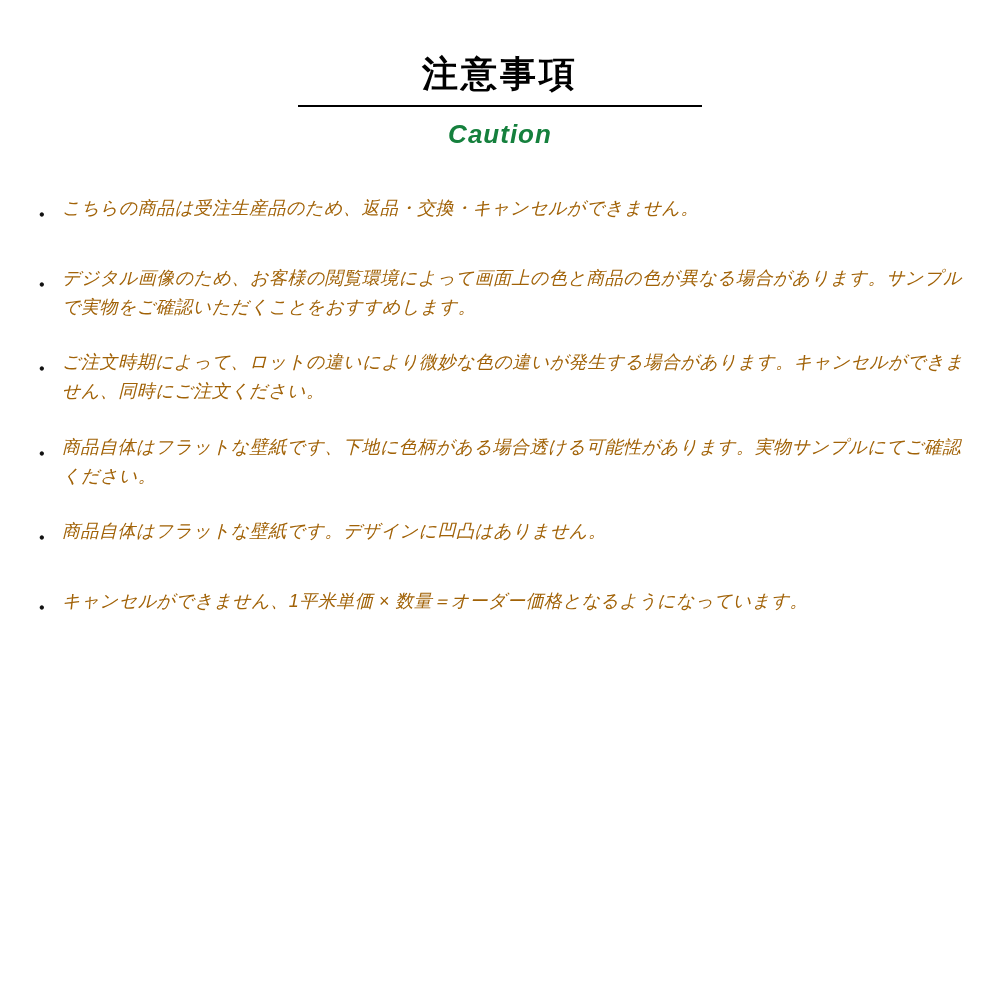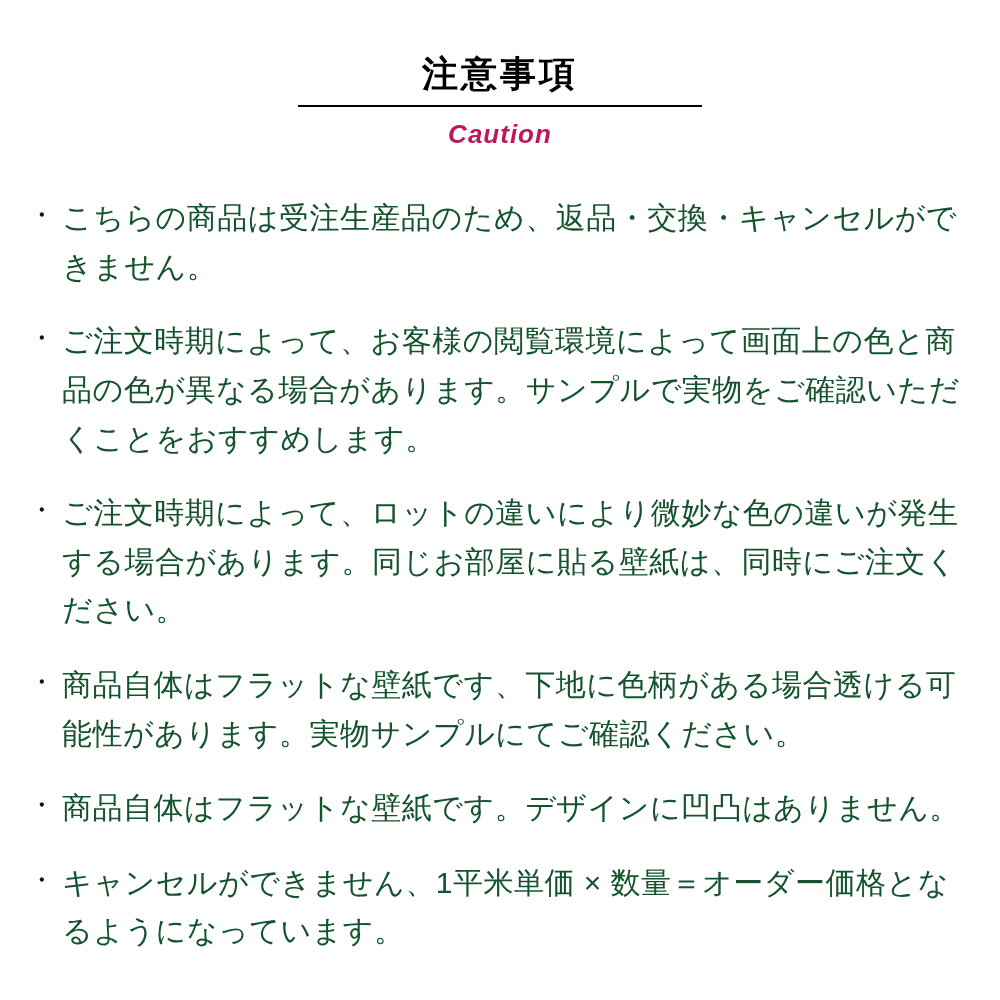--- a/index.html
+++ b/index.html
@@ -37,21 +37,21 @@
     height: 2px;
     background: #000000;
     margin: 0 auto 12px auto;
   }
   .title-en {
     font-size: 26px;
     font-style: italic;
     font-weight: 700;
     letter-spacing: 1px;
     margin: 0;
-    color: #be185d;
+    color: #15803d;
   }
   .notes {
     margin: 44px 0 0 0;
     padding: 0;
     list-style: none;
   }
   .note {
     display: flex;
     align-items: flex-start;
     margin-bottom: 26px;
@@ -59,25 +59,26 @@
   .bullet {
     flex: 0 0 auto;
     width: 34px;
     font-size: 27px;
     line-height: 1.62;
     text-align: left;
     color: #111111;
   }
   .note-text {
     flex: 1 1 auto;
-    font-size: 30px;
+    font-size: 18px;
     line-height: 1.62;
     letter-spacing: 0.5px;
-    color: #14532d;
+    color: #a16207;
     text-align: left;
+    font-style: italic;
   }
 </style>
 </head>
 <body>
 
 <div class="page">
 
   <div class="header">
     <h1 class="title-ja">注意事項</h1>
     <div class="rule"></div>
@@ -86,26 +87,26 @@
 
   <ul class="notes">
 
     <li class="note">
       <span class="bullet">・</span>
       <span class="note-text">こちらの商品は受注生産品のため、返品・交換・キャンセルができません。</span>
     </li>
 
     <li class="note">
       <span class="bullet">・</span>
-      <span class="note-text">ご注文時期によって、お客様の閲覧環境によって画面上の色と商品の色が異なる場合があります。サンプルで実物をご確認いただくことをおすすめします。</span>
+      <span class="note-text">デジタル画像のため、お客様の閲覧環境によって画面上の色と商品の色が異なる場合があります。サンプルで実物をご確認いただくことをおすすめします。</span>
     </li>
 
     <li class="note">
       <span class="bullet">・</span>
-      <span class="note-text">ご注文時期によって、ロットの違いにより微妙な色の違いが発生する場合があります。同じお部屋に貼る壁紙は、同時にご注文ください。</span>
+      <span class="note-text">ご注文時期によって、ロットの違いにより微妙な色の違いが発生する場合があります。キャンセルができません、同時にご注文ください。</span>
     </li>
 
     <li class="note">
       <span class="bullet">・</span>
       <span class="note-text">商品自体はフラットな壁紙です、下地に色柄がある場合透ける可能性があります。実物サンプルにてご確認ください。</span>
     </li>
 
     <li class="note">
       <span class="bullet">・</span>
       <span class="note-text">商品自体はフラットな壁紙です。デザインに凹凸はありません。</span>

